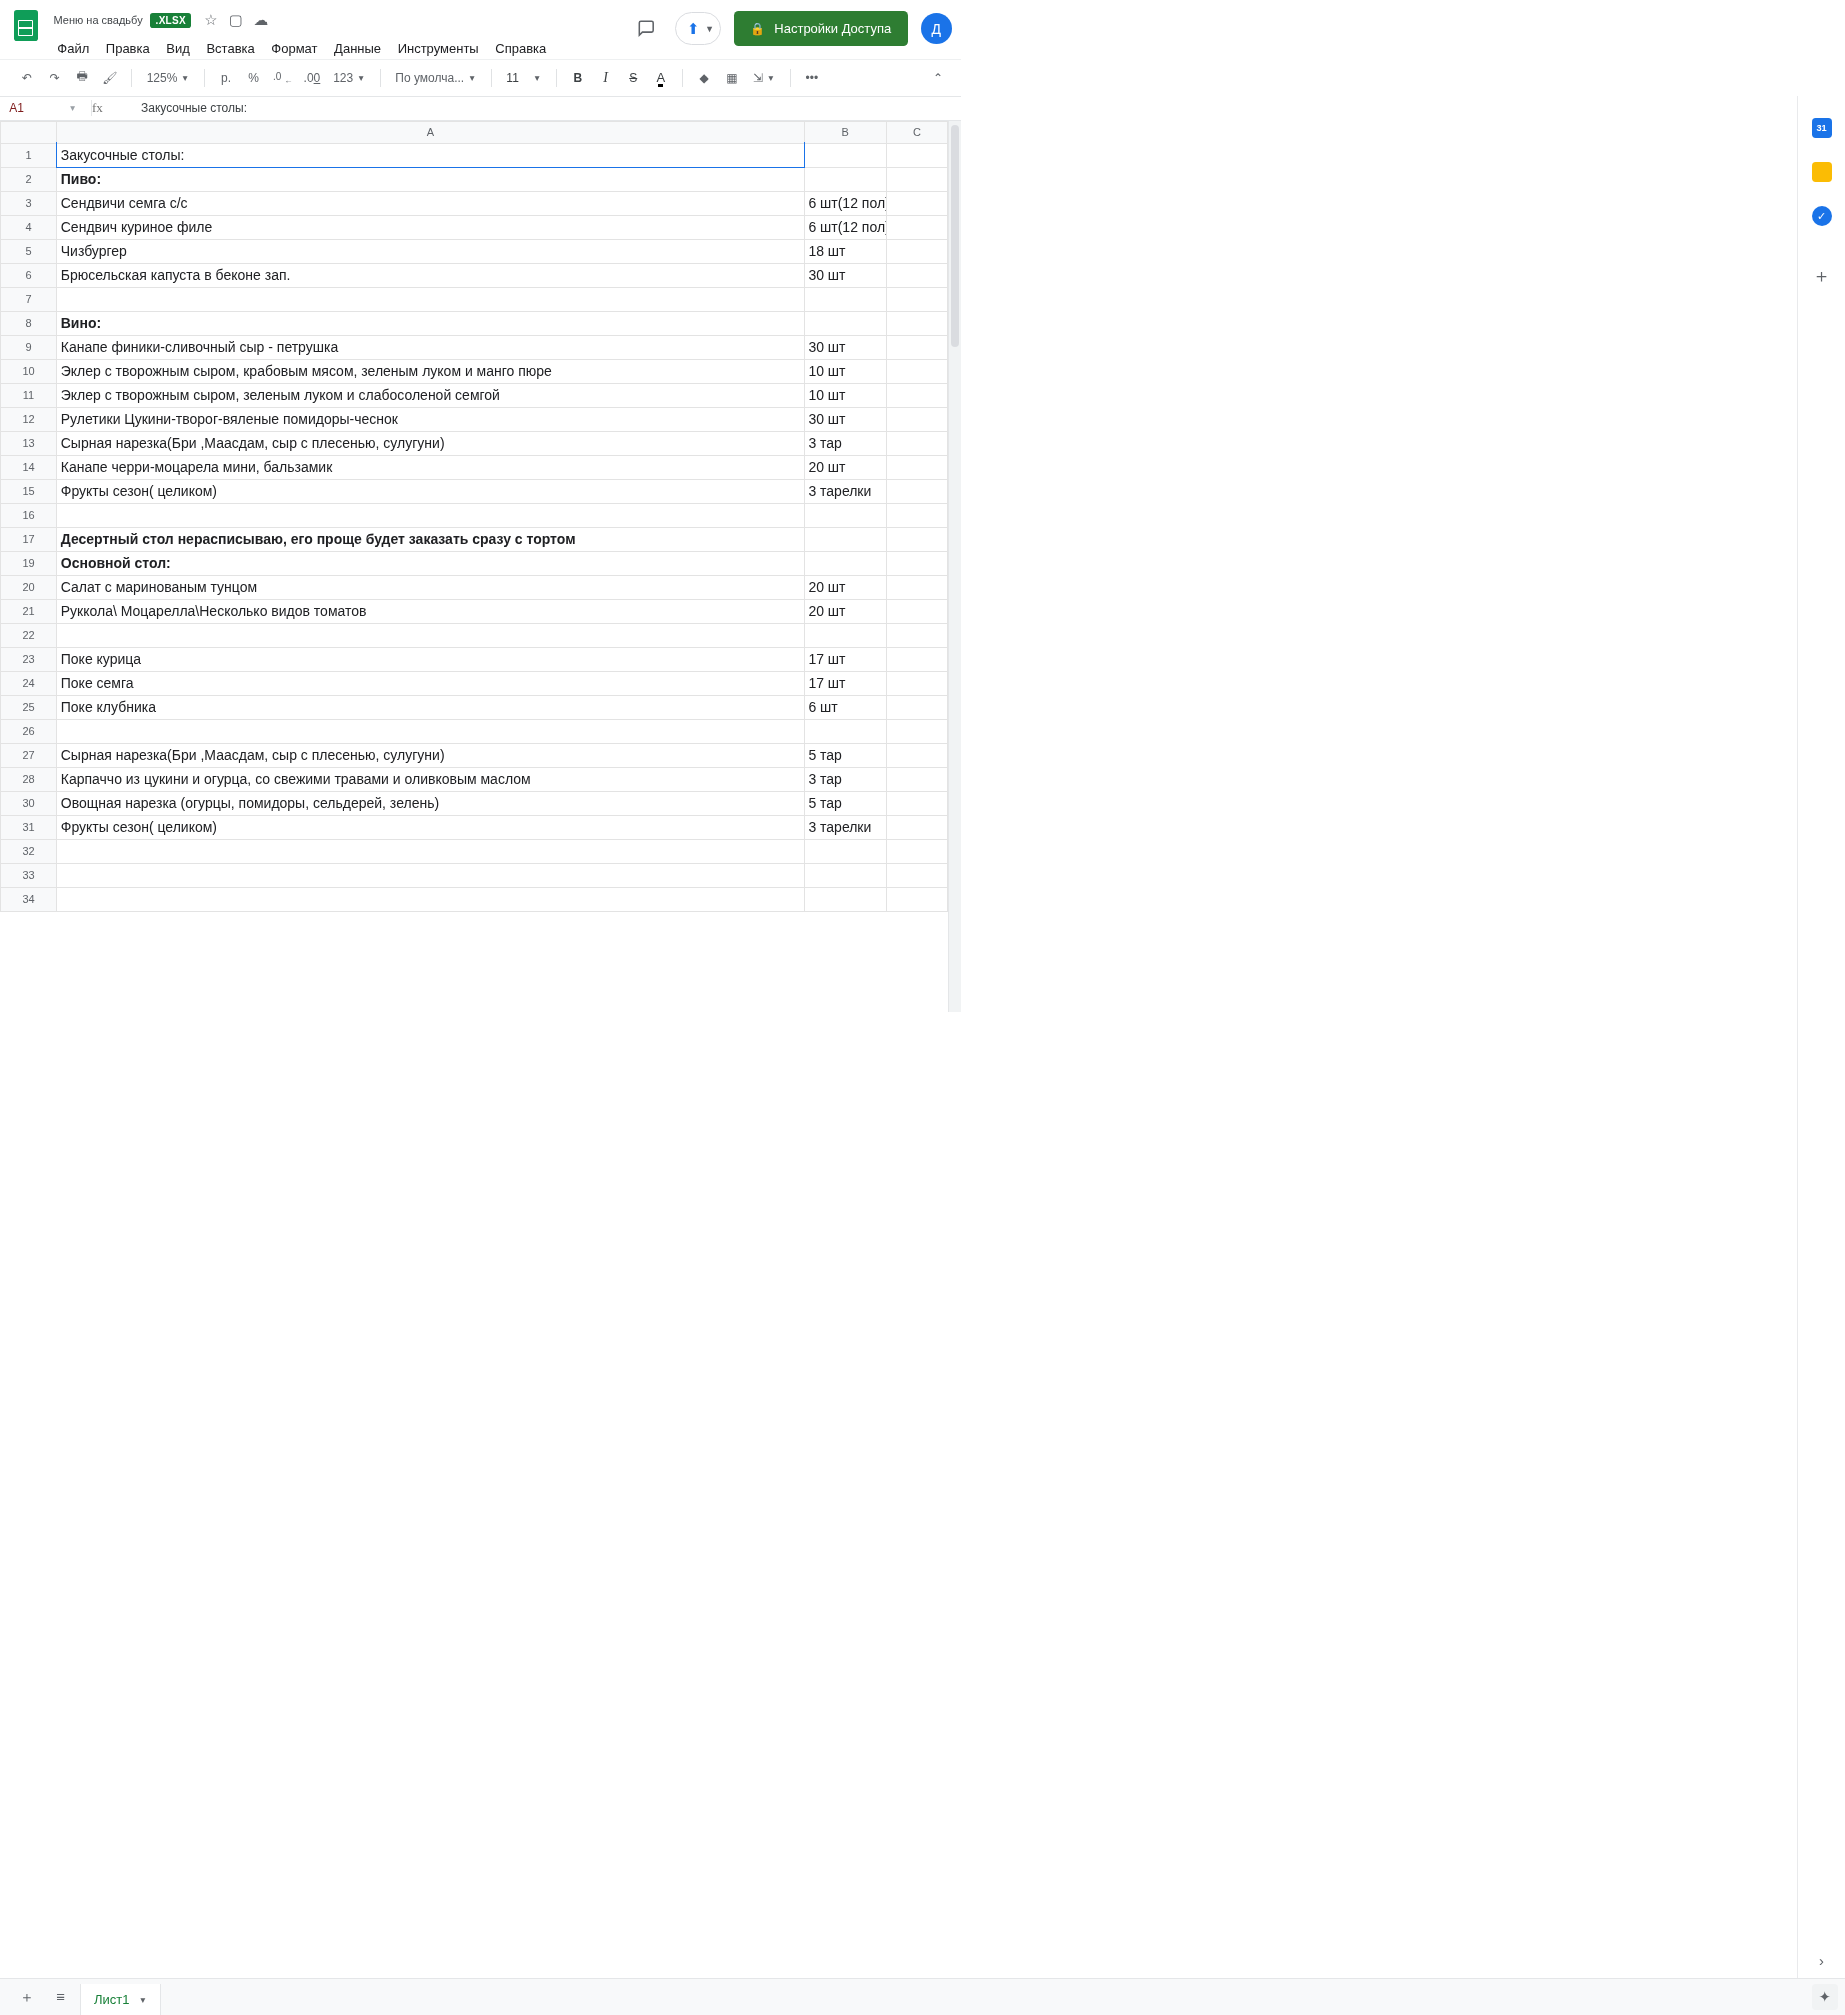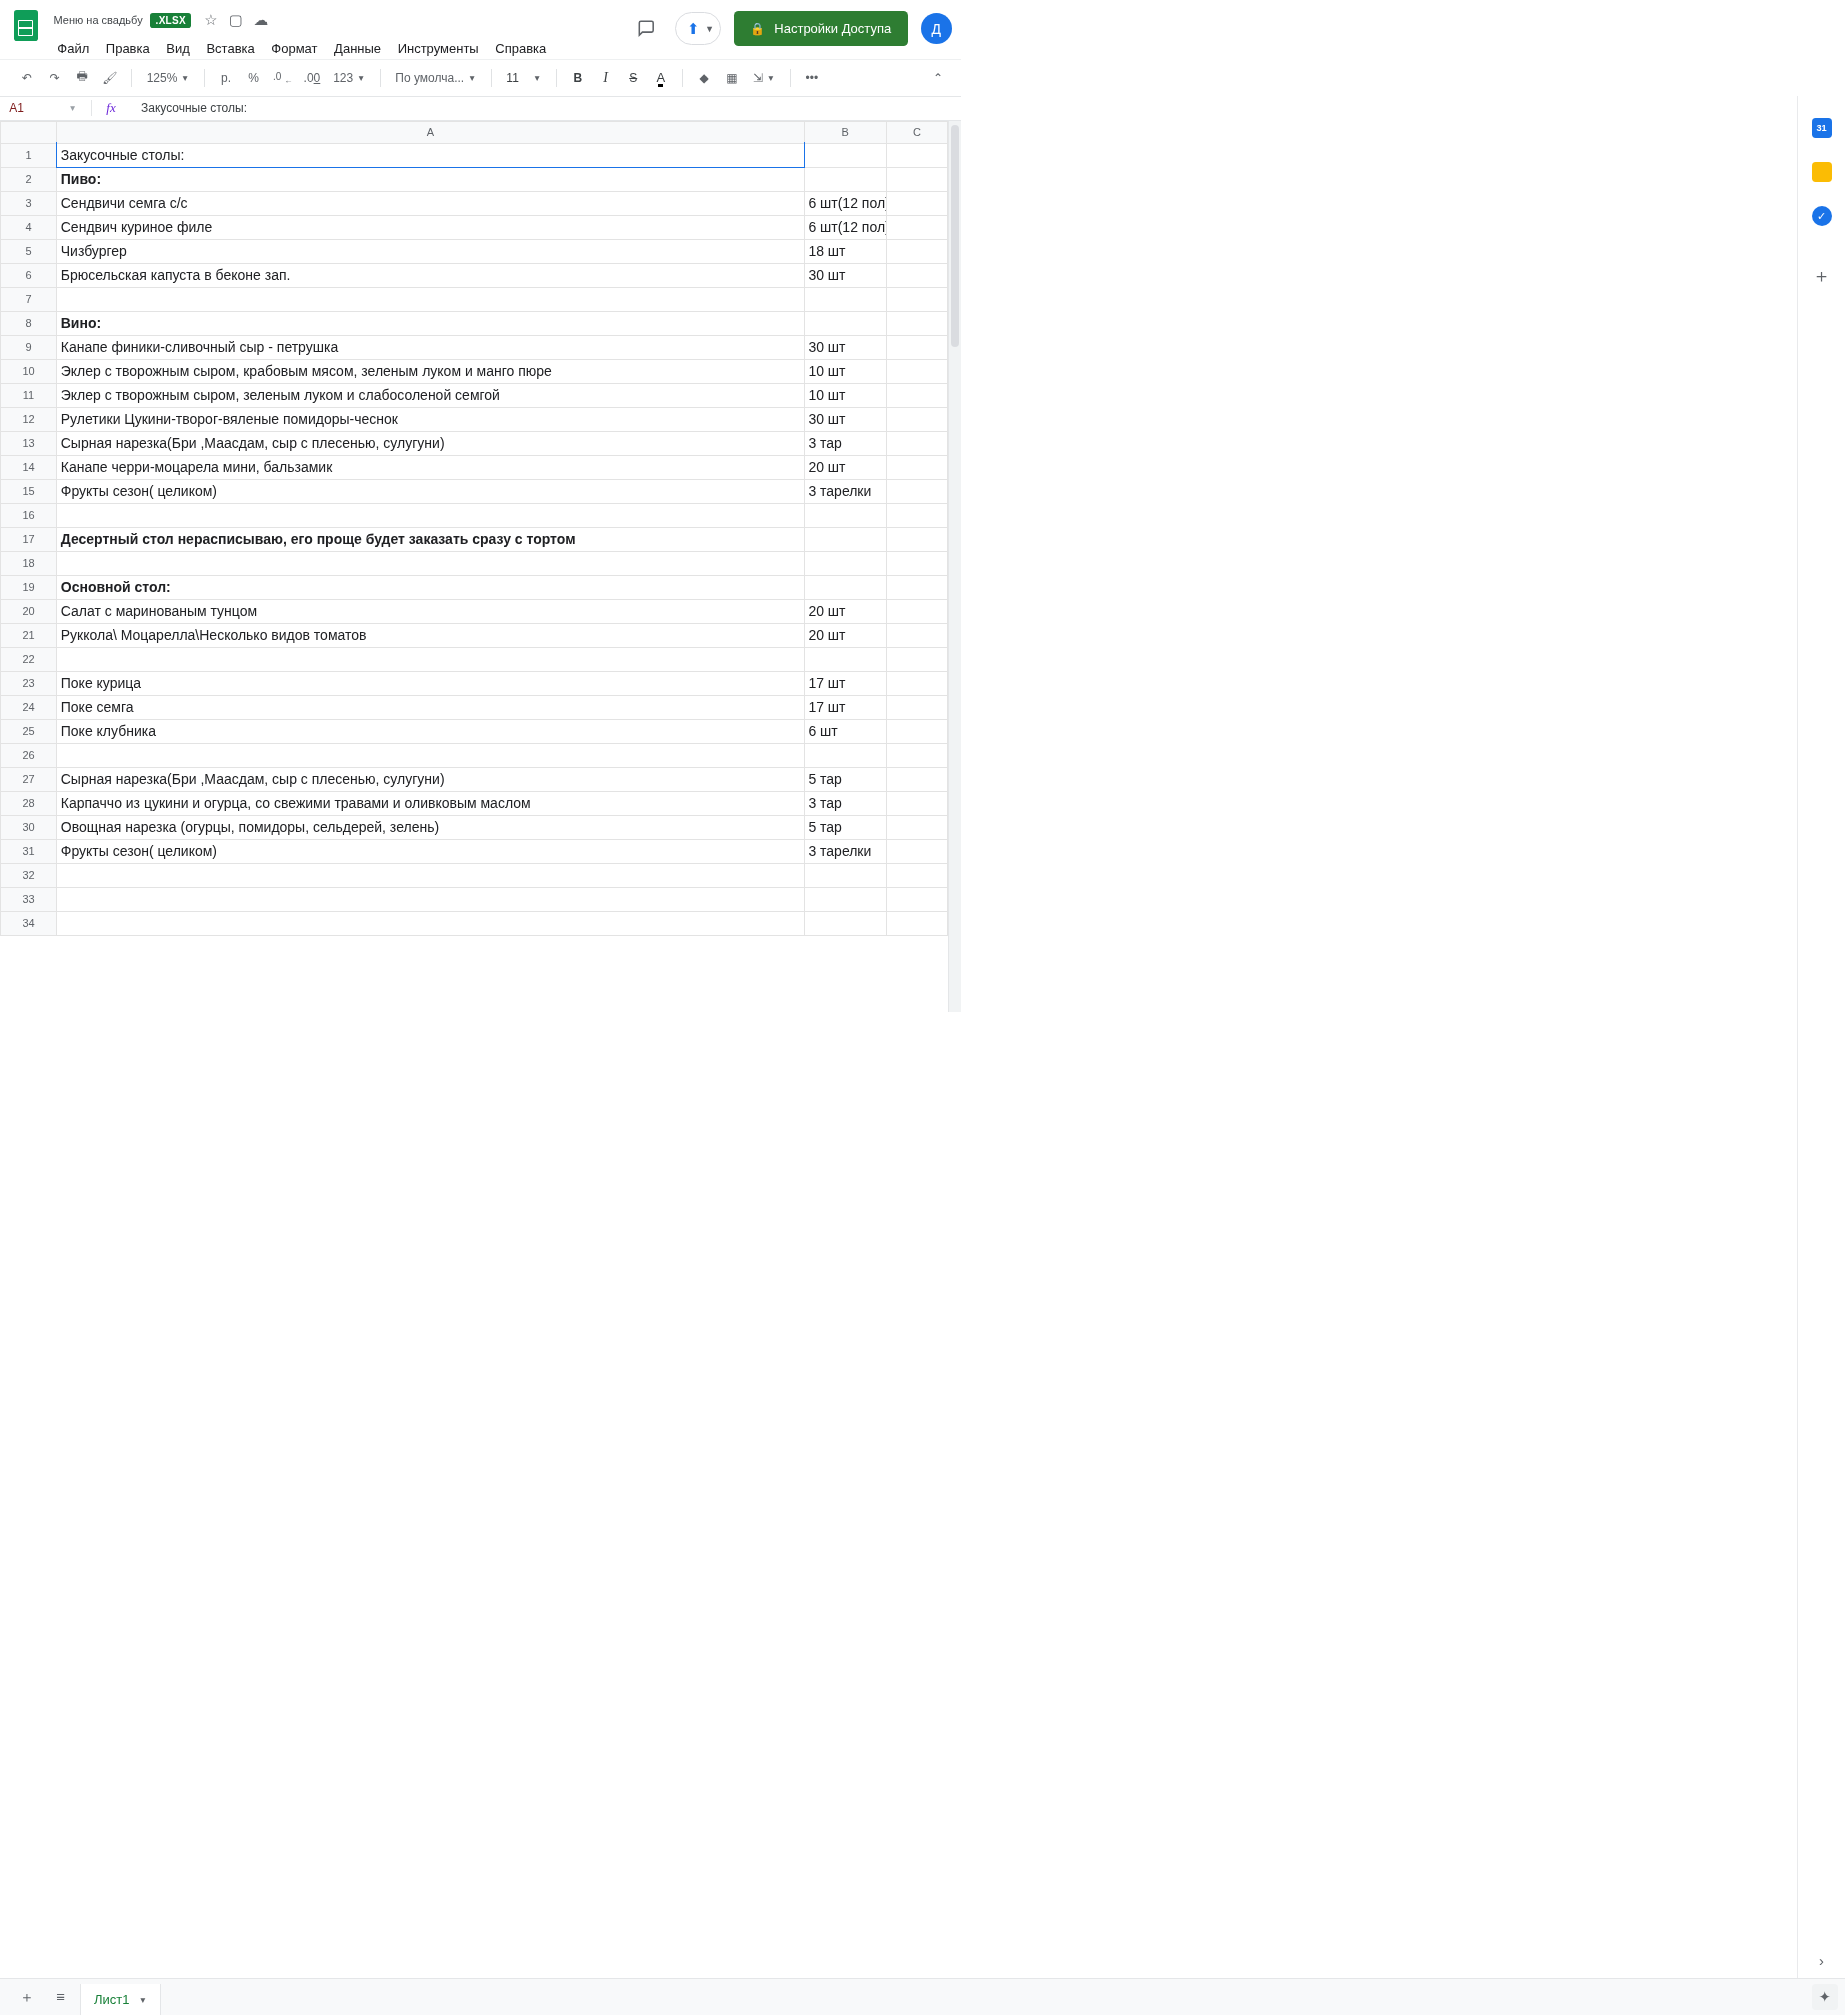--- a/index.html
+++ b/index.html
@@ -39,21 +39,21 @@
   .toolbar-end{margin-left:auto;}
   .bold{font-weight:700;color:#3c4043;}
   .italic{font-style:italic;font-family:serif;color:#3c4043;font-size:14px;}
   .strike{text-decoration:line-through;color:#3c4043;}
   .text-color{position:relative;color:#3c4043;font-size:13px;}
   .text-color::after{content:"";position:absolute;left:1.8px;right:1.8px;bottom:-1.8px;height:2.8px;background:#000;}
   
   .fxrow{display:flex;align-items:center;height:24px;border-bottom:0.9px solid #e4e6e8;font-size:12px;}
   .namebox{width:54px;padding-left:9.2px;color:#7f1d1d;}
   .name-dd{width:37px;color:#9aa0a6;font-size:8.3px;text-align:center;}
-  .fx{width:39px;text-align:center;color:#6d28d9;font-style:italic;font-family:serif;font-size:13px;border-left:0.9px solid #e4e6e8;border-right:0;}
+  .fx{width:39px;text-align:left;color:#737373;font-family:serif;font-size:13px;border-left:0.9px solid #e4e6e8;border-right:0;}
   .fx-val{flex:1;padding-left:11px;color:#3c4043;}
   
   .sheet-wrap{display:flex;height:calc(100% - 59px - 37px - 24px - 37px);}
   .grid{flex:1;overflow:hidden;position:relative;}
   table{border-collapse:collapse;table-layout:fixed;width:100%;}
   th,td{border:0.9px solid #e3e3e3;height:24px;font-size:14px;padding:0 3.7px;vertical-align:middle;text-align:left;font-weight:400;overflow:hidden;white-space:nowrap;}
   thead th{background:#f8f9fa;color:#5f6368;font-size:11px;text-align:center;height:22px;position:sticky;top:0;}
   tbody th.rowh{background:#f8f9fa;color:#5f6368;font-size:11px;text-align:center;width:54px;font-weight:400;}
   .colA{width:720px;}
   .colB{width:79px;}
@@ -302,26 +302,20 @@
             <td></td>
             <td></td>
           </tr>
           <tr>
             <th class="rowh">17</th>
             <td class="b">Десертный стол нерасписываю, его проще будет заказать сразу с тортом</td>
             <td></td>
             <td></td>
           </tr>
           <tr>
-            <th class="rowh">18</th>
-            <td></td>
-            <td></td>
-            <td></td>
-          </tr>
-          <tr>
             <th class="rowh">19</th>
             <td class="b">Основной стол:</td>
             <td></td>
             <td></td>
           </tr>
           <tr>
             <th class="rowh">20</th>
             <td>Салат с маринованым тунцом</td>
             <td>20 шт</td>
             <td></td>

